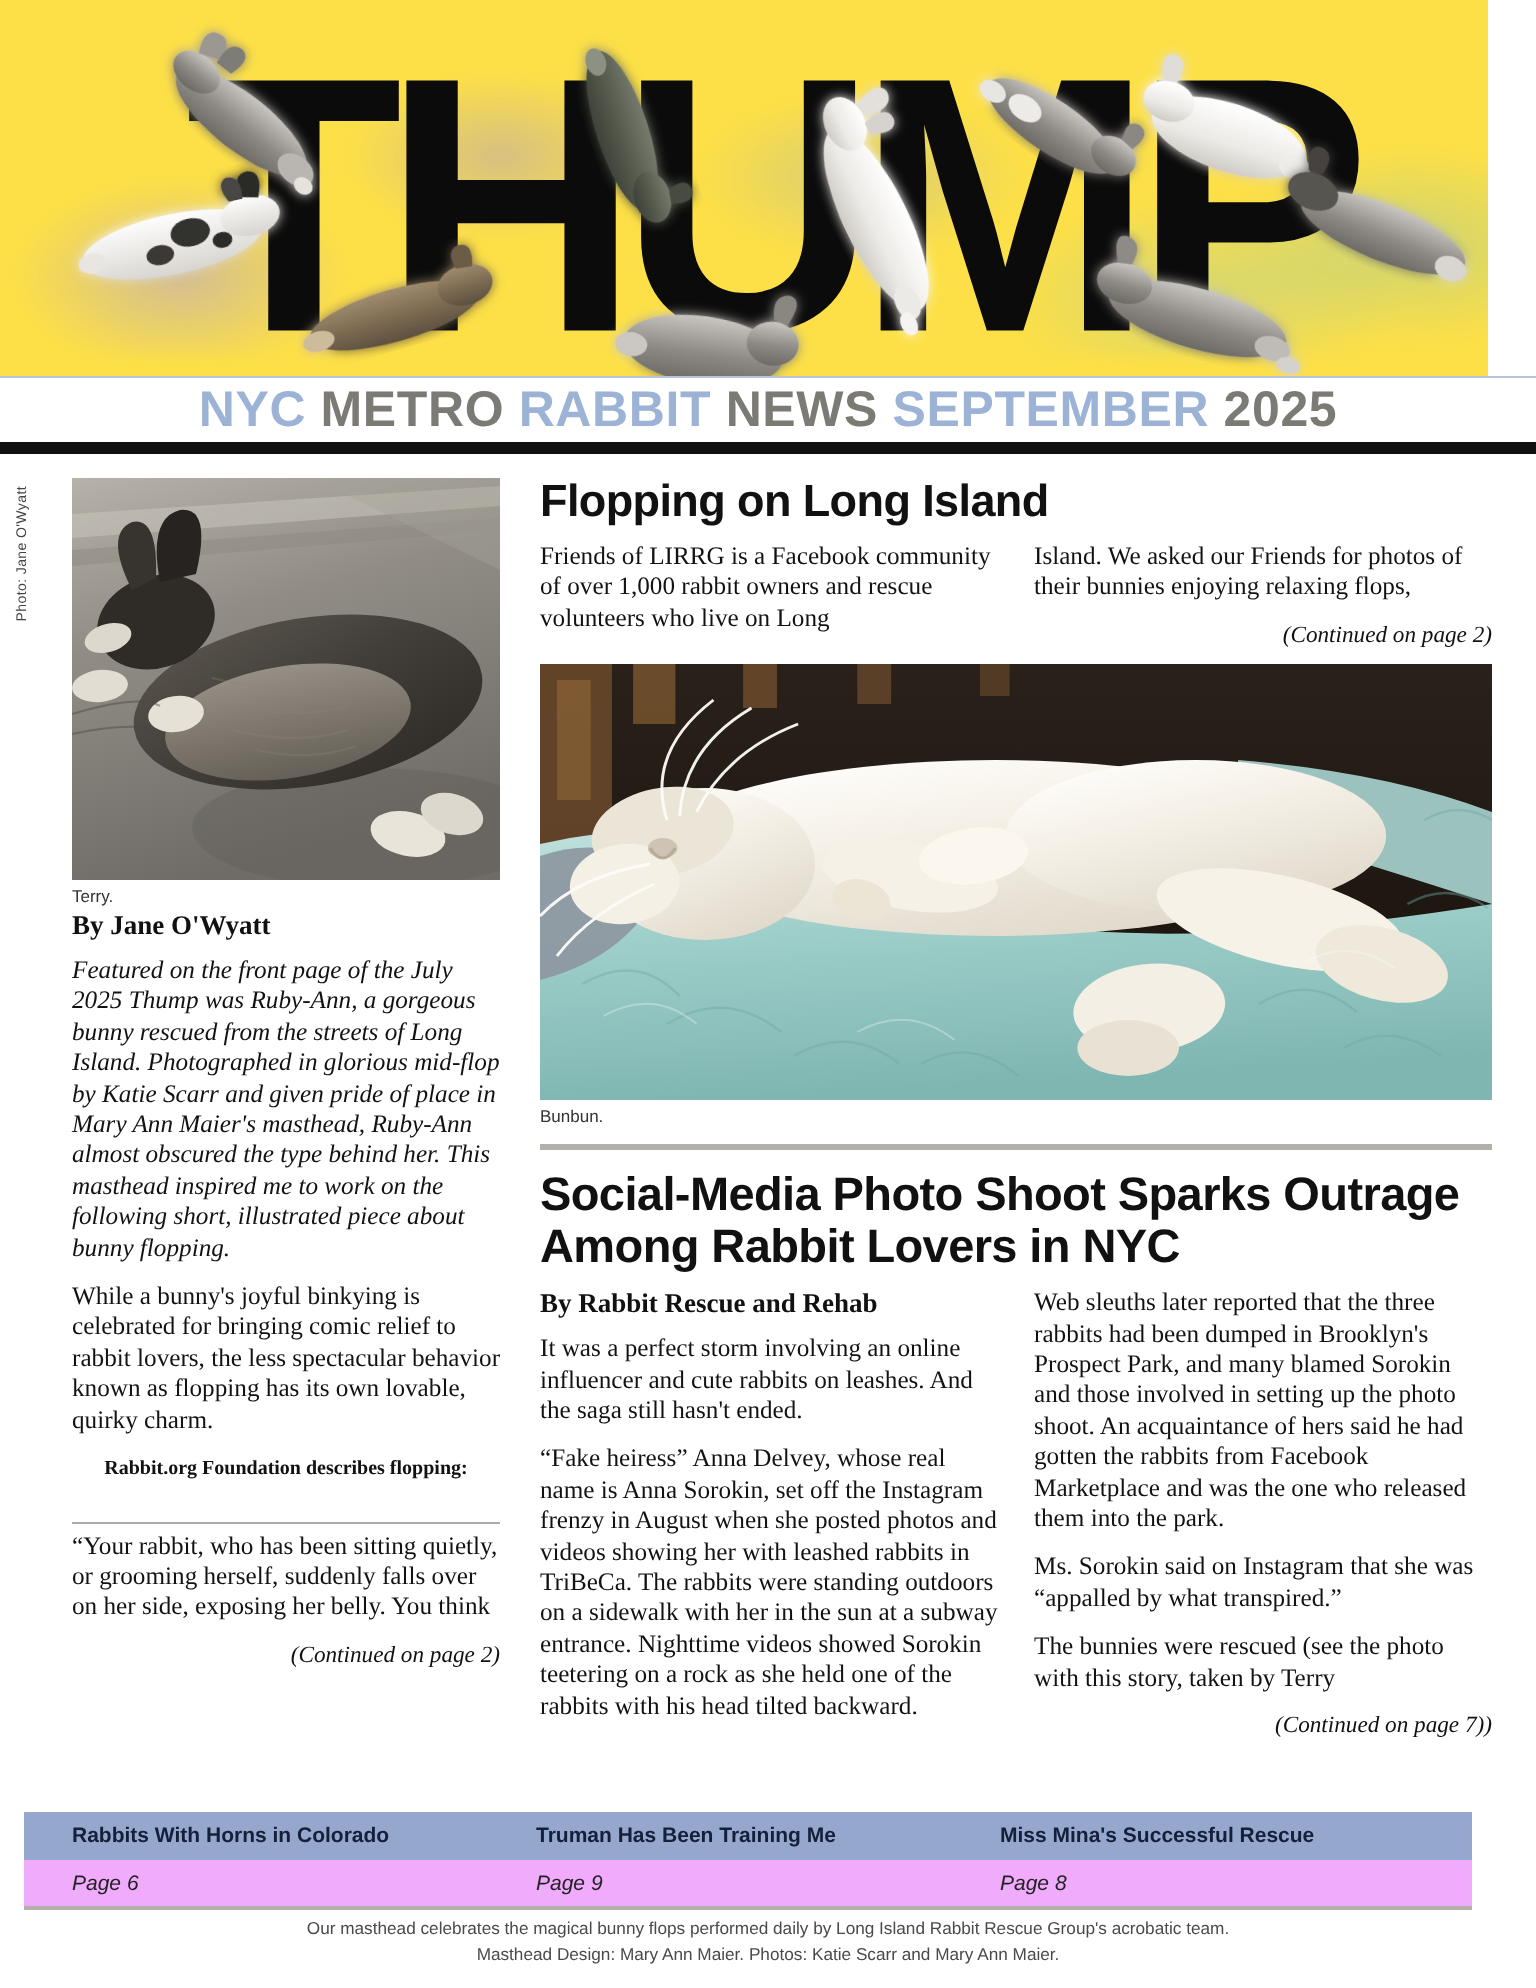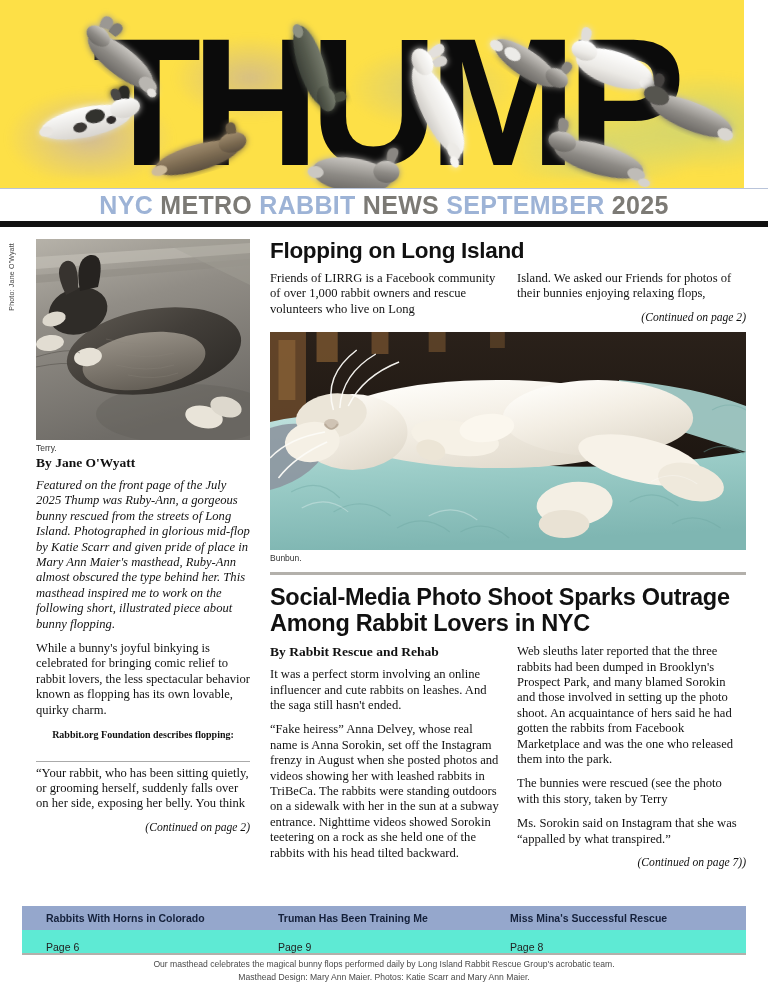--- a/index.html
+++ b/index.html
@@ -193,36 +193,37 @@
   .rule-thin{
     height:3px;
     background:#b3b0ab;
     margin:9px 0 10px 0;
     width:100%;
   }
 
   
   .teasers{
     position:absolute;
-    left:22px;
+    left:12px;
     top:906px;
     width:724px;
   }
   .teaser-band{
     background:#95a7cc;
     height:24px;
     display:flex;
     align-items:center;
   }
   .teaser-pages{
-    background:#5eead4;
+    background:#f0abfc;
     height:23px;
     display:flex;
-    align-items:flex-end;
+    align-items:center;
     border-bottom:2px solid #b3b0ab;
+    font-style:italic;
   }
   .tcell{
     font-family:"Liberation Sans", sans-serif;
     font-size:10.5px;
     box-sizing:border-box;
     padding-left:24px;
   }
   .tcell.t0{ width:232px; }
   .tcell.t1{ width:232px; }
   .tcell.t2{ width:260px; }
@@ -543,22 +544,22 @@
       <h1 class="hed big" style="margin-top:0;">Social-Media Photo Shoot Sparks Outrage Among Rabbit Lovers in NYC</h1>
 
       <div class="two">
         <div>
           <div class="byline">By Rabbit Rescue and Rehab</div>
           <p class="body">It was a perfect storm involving an online influencer and cute rabbits on leashes. And the saga still hasn't ended.</p>
           <p class="body">“Fake heiress” Anna Delvey, whose real name is Anna Sorokin, set off the Instagram frenzy in August when she posted photos and videos showing her with leashed rabbits in TriBeCa. The rabbits were standing outdoors on a sidewalk with her in the sun at a subway entrance. Nighttime videos showed Sorokin teetering on a rock as she held one of the rabbits with his head tilted backward.</p>
         </div>
         <div>
           <p class="body">Web sleuths later reported that the three rabbits had been dumped in Brooklyn's Prospect Park, and many blamed Sorokin and those involved in setting up the photo shoot. An acquaintance of hers said he had gotten the rabbits from Facebook Marketplace and was the one who released them into the park.</p>
+          <p class="body">Ms. Sorokin said on Instagram that she was “appalled by what transpired.”</p>
           <p class="body">The bunnies were rescued (see the photo with this story, taken by Terry</p>
-          <p class="body">Ms. Sorokin said on Instagram that she was “appalled by what transpired.”</p>
           <p class="contd">(Continued on page 7))</p>
         </div>
       </div>
 
     </div>
   </div>
 </div>
 
 <div class="teasers">
   <div class="teaser-band">

